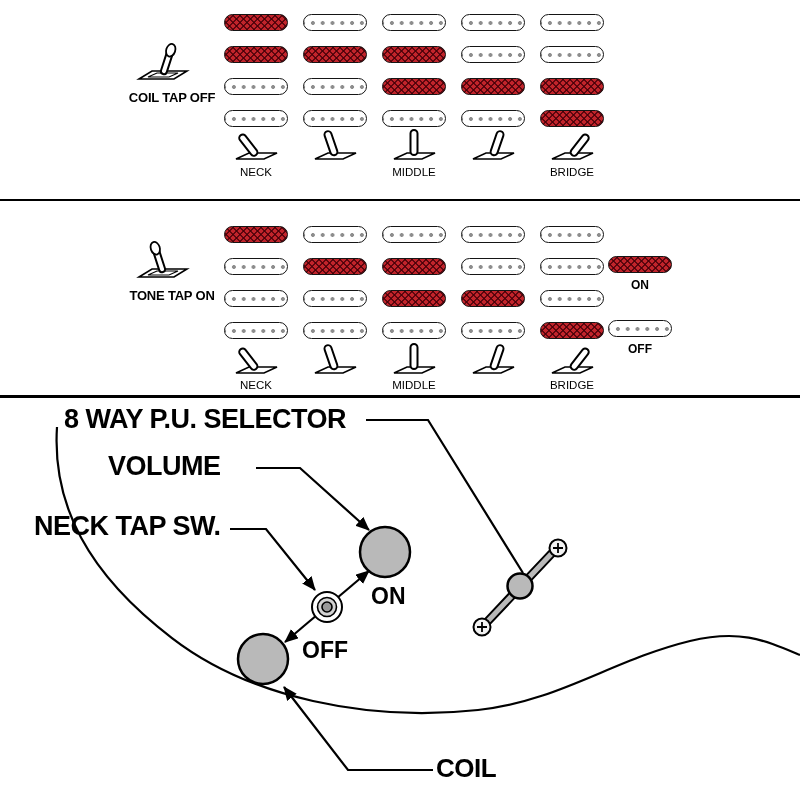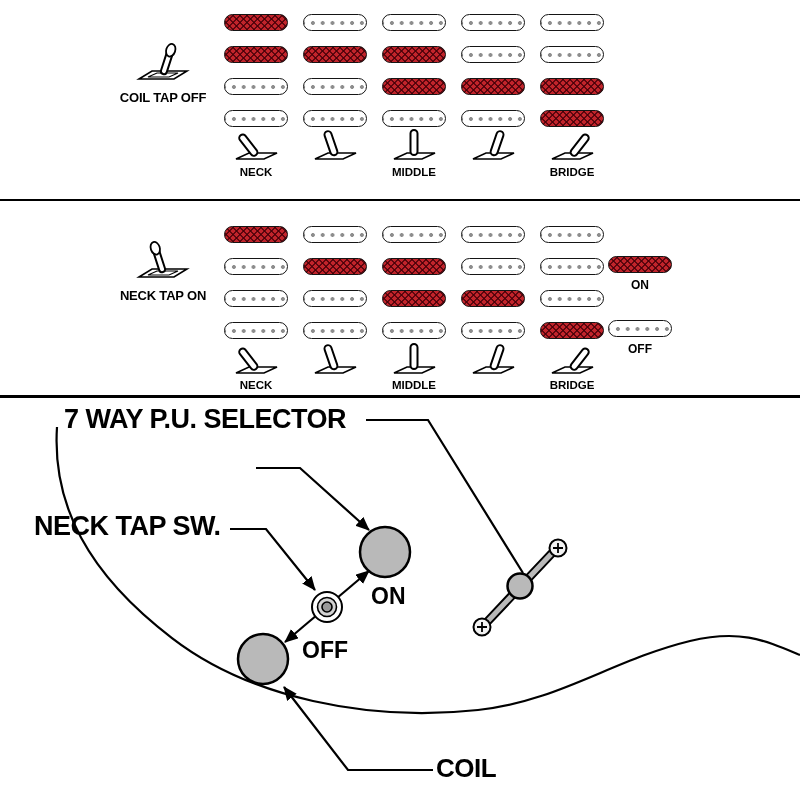--- a/index.html
+++ b/index.html
@@ -22,22 +22,22 @@
     background-image:radial-gradient(circle,#8d8d8d 1.7px,rgba(0,0,0,0) 2.2px);
     background-size:9.8px 12px;background-repeat:repeat-x;background-position:4px 50%;
   }
   .pickup.active{
     background-color:var(--red);
     background-image:
       repeating-linear-gradient(45deg,rgba(70,0,8,.8) 0 1.4px,rgba(0,0,0,0) 1.4px 5px),
       repeating-linear-gradient(135deg,rgba(70,0,8,.8) 0 1.4px,rgba(0,0,0,0) 1.4px 5px);
   }
   
-  .sec-label{position:absolute;width:100px;text-align:center;font-weight:bold;font-size:13px;letter-spacing:-0.2px;}
-  .pos-label{position:absolute;width:90px;text-align:center;font-weight:bold;font-size:11.5px;}
+  .sec-label{position:absolute;width:100px;text-align:center;font-weight:bold;font-size:13px;letter-spacing:-0.2px;margin-left:9px;}
+  .pos-label{position:absolute;width:90px;text-align:center;font-weight:normal;font-size:11.5px;}
   .legend-label{position:absolute;width:64px;text-align:center;font-weight:bold;font-size:12px;}
   
   .big{position:absolute;font-weight:bold;font-size:27px;line-height:1.1;letter-spacing:-0.5px;white-space:nowrap;}
   .mid{position:absolute;font-weight:bold;font-size:23px;line-height:1.1;white-space:nowrap;}
   
   .divider-thin{position:absolute;left:0;right:0;top:199px;height:2px;background:#000;}
   .divider-thick{position:absolute;left:0;right:0;top:395px;height:3px;background:#000;}
   
   .toggle-icon,.lever{position:absolute;}
   .plate{fill:#fff;stroke:#000;stroke-width:1.6px;}
@@ -83,21 +83,21 @@
   <div class="toggle-icon" style="left:133px;top:232px;">
     <svg width="60" height="54" viewBox="0 0 60 54">
       <path class="plate" d="M6 45 L19 37 H54 L41 45 Z"></path>
       <path class="slot" d="M15 43 L24 39 H45 L36 43 Z"></path>
       <g transform="translate(30,40) rotate(-18)">
         <rect class="stick" x="-3" y="-30" width="6" height="30" rx="3"></rect>
         <ellipse class="tip" cy="-25" rx="4.5" ry="6.5"></ellipse>
       </g>
     </svg>
   </div>
-  <div class="sec-label" style="left:113px;top:288px;">NECK TAP ON</div>
+  <div class="sec-label" style="left:113px;top:288px;">TONE TAP ON</div>
 
   <div class="pos-label" style="left:211px;top:379px;">NECK</div>
   <div class="pos-label" style="left:369px;top:379px;">MIDDLE</div>
   <div class="pos-label" style="left:527px;top:379px;">BRIDGE</div>
 
   <div class="pickup active" style="left:608px;top:256px;"></div>
   <div class="legend-label" style="left:608px;top:278px;">ON</div>
   <div class="pickup inactive" style="left:608px;top:320px;"></div>
   <div class="legend-label" style="left:608px;top:342px;">OFF</div>
 
@@ -235,19 +235,20 @@
       <line class="lever-outline" x1="487" y1="622" x2="554" y2="551"></line>
       <line class="lever-fill" x1="487" y1="622" x2="554" y2="551"></line>
       <circle class="screw" cx="558" cy="548" r="8.5"></circle>
       <path class="screw-cross" d="M558 543 V553 M553 548 H563"></path>
       <circle class="screw" cx="482" cy="627" r="8.5"></circle>
       <path class="screw-cross" d="M482 622 V632 M477 627 H487"></path>
       <circle class="knob" cx="520" cy="586" r="12.5"></circle>
     </g>
   </svg>
 
-  <div class="big" style="left:64px;top:405px;">7 WAY P.U. SELECTOR</div>
+  <div class="big" style="left:64px;top:405px;">8 WAY P.U. SELECTOR</div>
+  <div class="big" style="left:108px;top:452px;">VOLUME</div>
   <div class="big" style="left:34px;top:512px;">NECK TAP SW.</div>
   <div class="mid" style="left:371px;top:584px;">ON</div>
   <div class="mid" style="left:302px;top:638px;">OFF</div>
   <div class="big" style="left:436px;top:754px;font-size:26px;">COIL</div>
 
 </div>
 
 </body></html>

